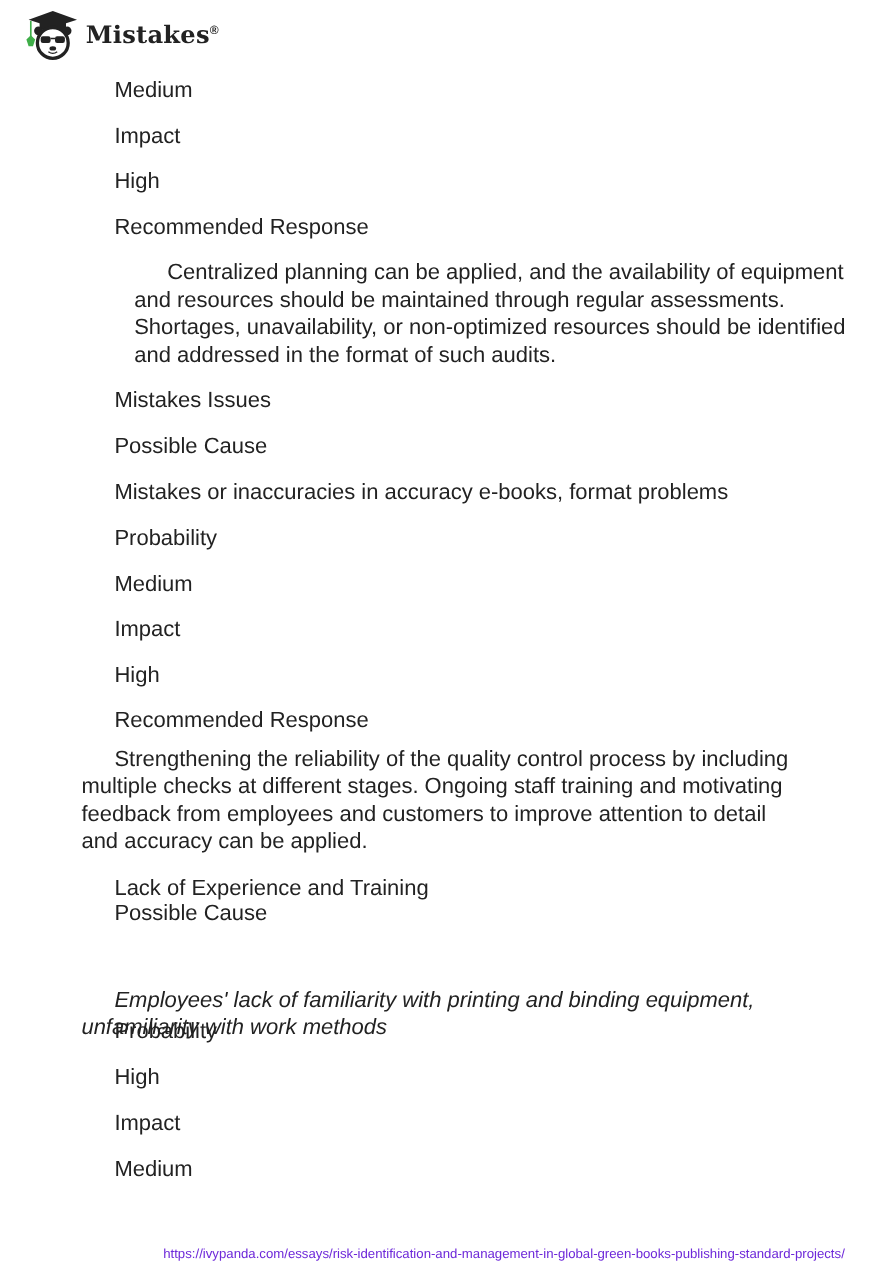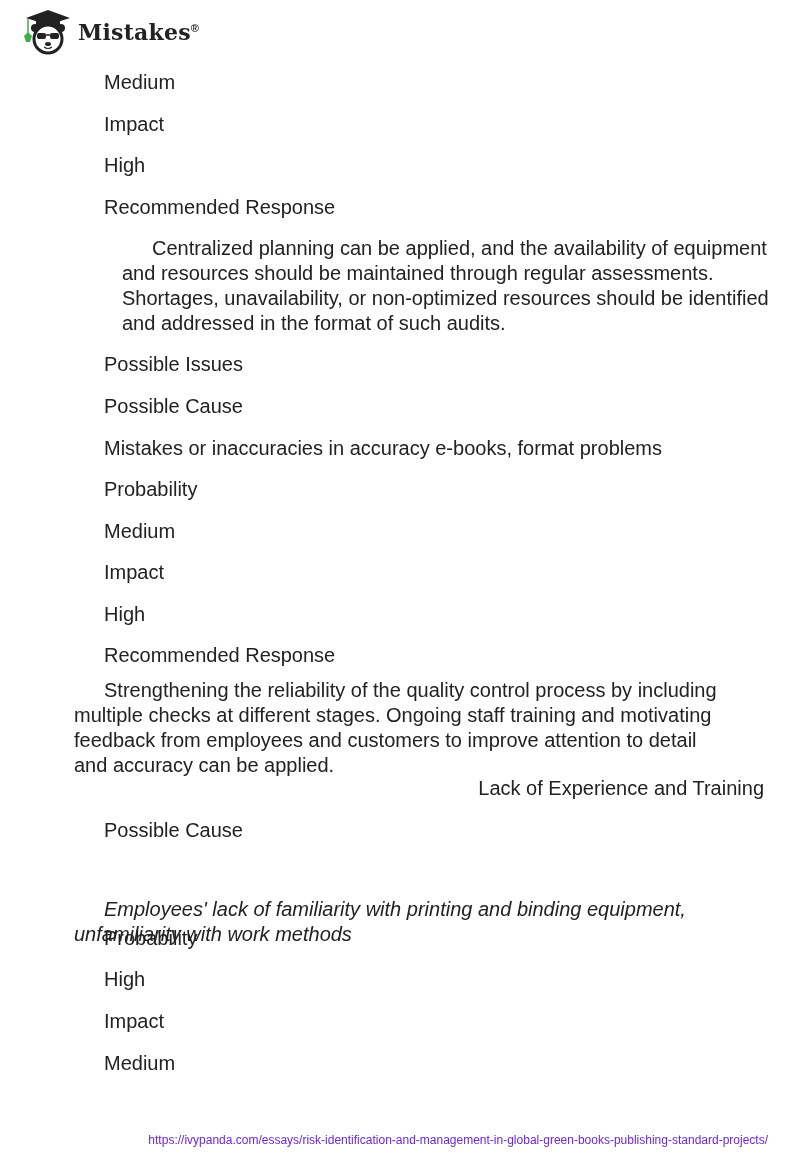--- a/index.html
+++ b/index.html
@@ -55,30 +55,30 @@
     <span class="logo-text"><span>Mistakes</span><span class="logo-reg">®</span></span>
   </div>
 </div>
 
 <div class="content" id="doc-body">
     <p class="line value" style="position: absolute; top: 0px; left: 0px; width: 660px;">Medium</p>
     <p class="line label" style="position: absolute; top: 42px; left: 0px; width: 660px;">Impact</p>
     <p class="line value" style="position: absolute; top: 83px; left: 0px; width: 660px;">High</p>
     <p class="line label" style="position: absolute; top: 125px; left: 0px; width: 660px;">Recommended Response</p>
     <p class="line para" style="position: absolute; top: 166px; left: 0px; width: 660px; margin-left: 48px;">Centralized planning can be applied, and the availability of equipment and resources should be maintained through regular assessments. Shortages, unavailability, or non-optimized resources should be identified and addressed in the format of such audits.</p>
-    <p class="line label" style="position: absolute; top: 282px; left: 0px; width: 660px;">Possible Issues</p>
+    <p class="line label" style="position: absolute; top: 282px; left: 0px; width: 660px;">Mistakes Issues</p>
     <p class="line label" style="position: absolute; top: 324px; left: 0px; width: 660px;">Possible Cause</p>
     <p class="line value" style="position: absolute; top: 366px; left: 0px; width: 660px;">Mistakes or inaccuracies in accuracy e-books, format problems</p>
     <p class="line label" style="position: absolute; top: 407px; left: 0px; width: 660px;">Probability</p>
     <p class="line value" style="position: absolute; top: 449px; left: 0px; width: 660px;">Medium</p>
     <p class="line label" style="position: absolute; top: 490px; left: 0px; width: 660px;">Impact</p>
     <p class="line value" style="position: absolute; top: 532px; left: 0px; width: 660px;">High</p>
     <p class="line label" style="position: absolute; top: 573px; left: 0px; width: 660px;">Recommended Response</p>
     <p class="line para" style="position: absolute; top: 608px; left: 0px; width: 660px;">Strengthening the reliability of the quality control process by including multiple checks at different stages. Ongoing staff training and motivating feedback from employees and customers to improve attention to detail and accuracy can be applied.</p>
-    <p class="line label" style="position: absolute; top: 706px; left: 0px; width: 660px; text-align: right;">Lack of Experience and Training</p>
+    <p class="line label" style="position: absolute; top: 726px; left: 0px; width: 660px;">Lack of Experience and Training</p>
     <p class="line label" style="position: absolute; top: 748px; left: 0px; width: 660px;">Possible Cause</p>
     <p class="line para" style="position: absolute; top: 827px; left: 0px; width: 660px; font-style: italic;">Employees' lack of familiarity with printing and binding equipment, unfamiliarity with work methods</p>
     <p class="line label" style="position: absolute; top: 856px; left: 0px; width: 660px;">Probability</p>
     <p class="line value" style="position: absolute; top: 897px; left: 0px; width: 660px;">High</p>
     <p class="line label" style="position: absolute; top: 939px; left: 0px; width: 660px;">Impact</p>
     <p class="line value" style="position: absolute; top: 981px; left: 0px; width: 660px;">Medium</p>
   </div>
 
 <div class="footer-url">https://ivypanda.com/essays/risk-identification-and-management-in-global-green-books-publishing-standard-projects/</div>
 

